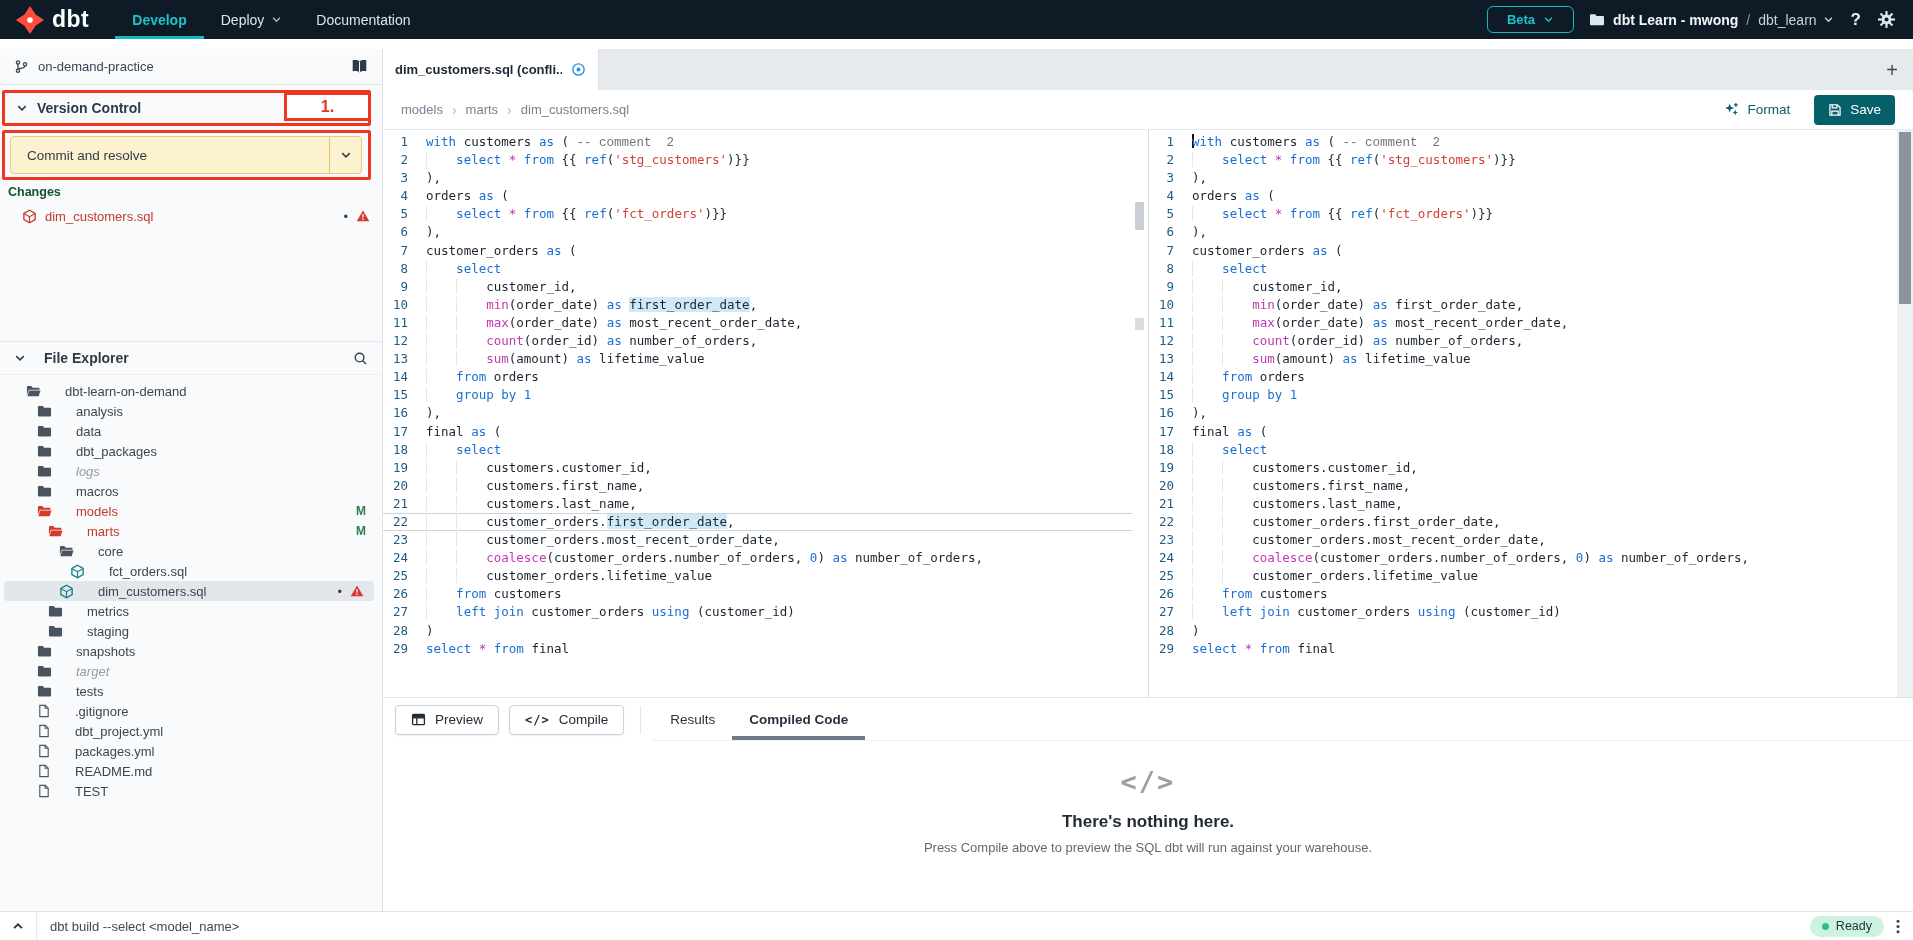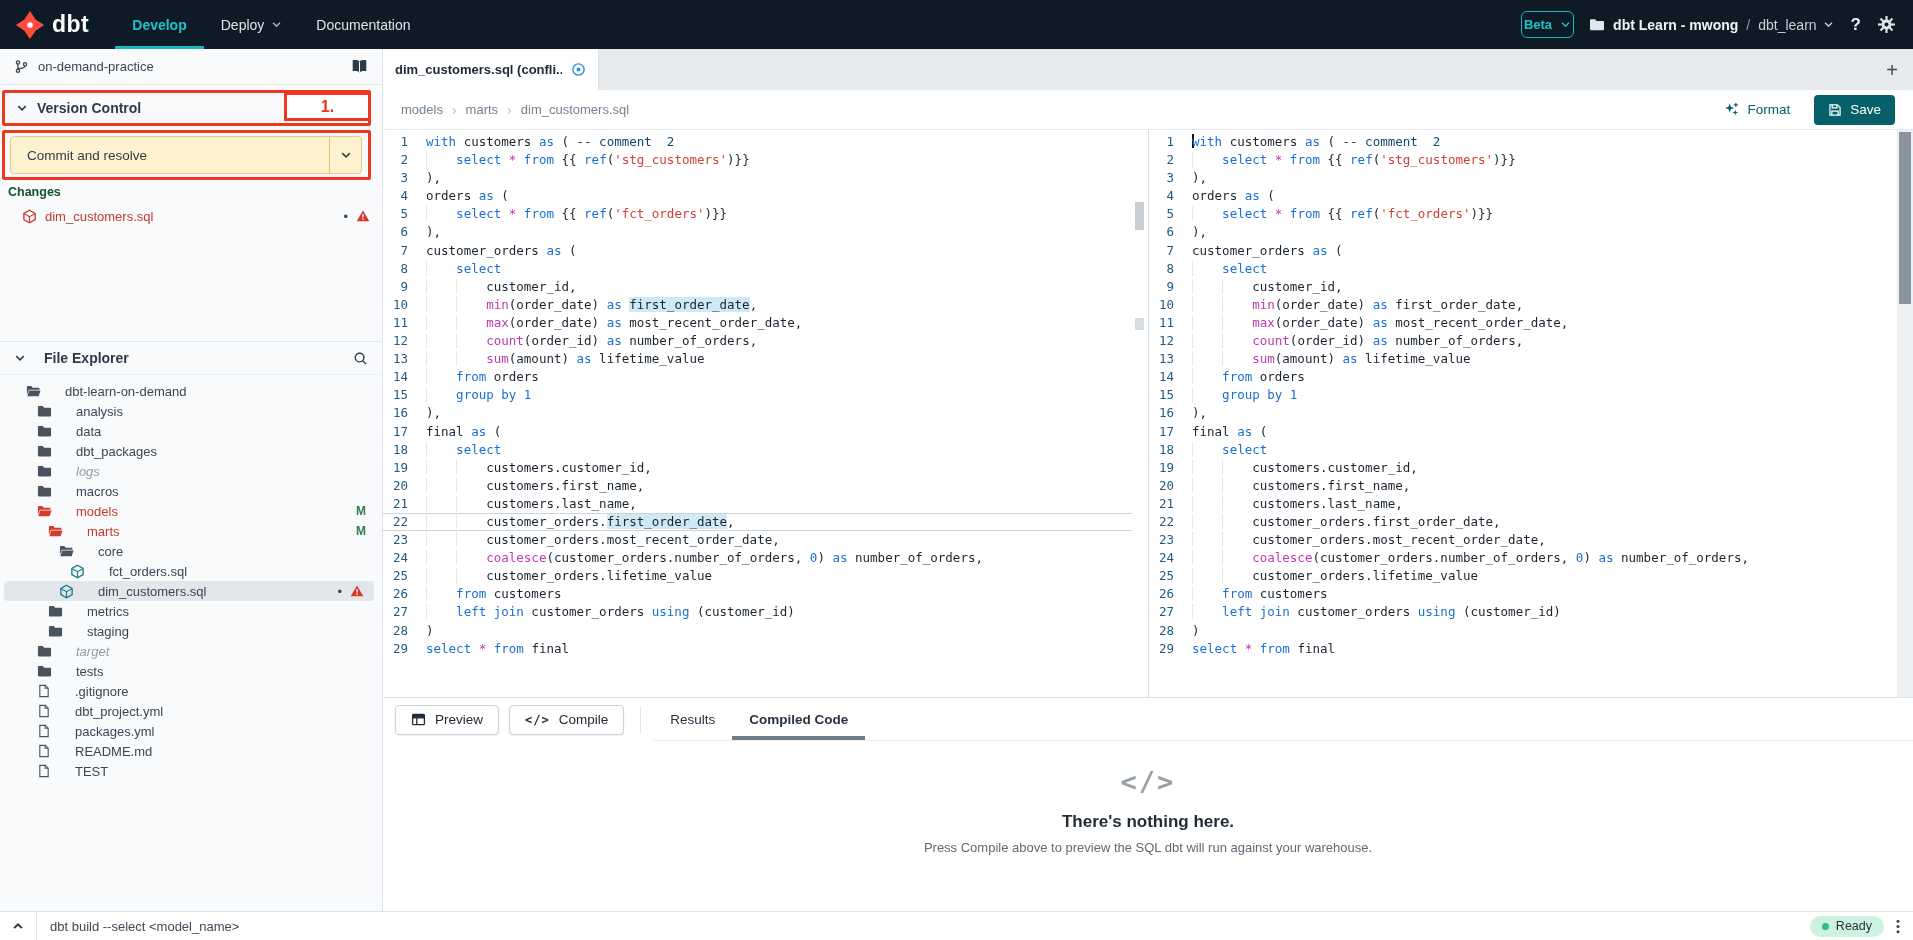--- a/index.html
+++ b/index.html
@@ -1,28 +1,28 @@
 <!DOCTYPE html>
 <html><head>
 <meta charset="utf-8">
 <style>
   * { margin:0; padding:0; box-sizing:border-box; }
   html,body { width:1913px; height:940px; overflow:hidden; }
   body { font-family:"Liberation Sans", sans-serif; background:#fff; position:relative; color:#2c3a49; }
   svg { display:block; flex:none; }
 
   
-  .navbar { position:absolute; left:0; top:0; width:1913px; height:49px; background:#0e1b26; display:flex; align-items:center; z-index:20; }
+  .navbar { position:absolute; left:0; top:0; width:1913px; height:39px; background:#0e1b26; display:flex; align-items:center; z-index:20; }
   .logo-wrap { display:flex; align-items:center; padding:0 26px 0 15px; }
   .logo-text { color:#fff; font-weight:bold; font-size:23px; margin-left:7px; letter-spacing:.5px; }
   .nav-items { display:flex; height:100%; }
   .nav-item { display:flex; align-items:center; gap:7px; padding:0 17px; height:100%; font-size:14px; color:#dde4ea; cursor:pointer; }
   .nav-item.active { color:#1ec3ca; font-weight:bold; box-shadow:inset 0 -3px 0 #17b8bf; }
   .nav-right { margin-left:auto; display:flex; align-items:center; gap:15px; padding-right:18px; }
-  .beta-pill { display:flex; align-items:center; gap:8px; border:1.5px solid #17b8bf; color:#1ec3ca; border-radius:6px; padding:5px 2px; font-size:13px; font-weight:bold; }
+  .beta-pill { display:flex; align-items:center; gap:8px; border:1.5px solid #17b8bf; color:#1ec3ca; border-radius:6px; padding:5px 19px; font-size:13px; font-weight:bold; }
   .acct { display:flex; align-items:center; gap:8px; font-size:14px; }
   .acct .proj { color:#f2f5f7; font-weight:bold; }
   .acct .slash { color:#8b97a1; }
   .acct .env { color:#c8d1d8; display:flex; align-items:center; gap:6px; }
   .help-glyph { color:#edf1f4; font-size:17px; font-weight:bold; padding:0 2px; }
 
   
   .sidebar { position:absolute; left:0; top:49px; width:383px; bottom:29px; background:#f8fafb; border-right:1px solid #dfe3e7; z-index:5; }
   .branch-row { position:absolute; left:0; top:0; right:0; height:36px; border-bottom:1px solid #e4e8ec; display:flex; align-items:center; padding:0 14px; gap:9px; font-size:13px; color:#3b4652; }
   .branch-row .book { margin-left:auto; }
@@ -73,21 +73,21 @@
   .rscroll { width:16px; background:#eef1f4; position:relative; }
   .rscroll .thumb { position:absolute; left:2px; right:2px; top:2px; height:172px; background:#8b939c; }
   .code-body { padding-top:3px; }
   .cl { display:flex; height:18.1px; line-height:18.1px; white-space:pre; }
   .cl .ln { width:34px; text-align:right; padding-right:9px; color:#1d5b84; flex:none; }
   .cl .cd { padding-left:9px; }
   .pane.left .cl.active { box-shadow:inset 0 1px 0 #ccd3d9, inset 0 -1px 0 #ccd3d9; }
   .tk-kw { color:#1a6fd4; } .tk-num { color:#1a6fd4; }
   .tk-fn, .tk-op { color:#c03ab0; }
   .tk-str { color:#d04236; }
-  .tk-com { color:#0c4a6e; }
+  .tk-com { color:#737373;font-family:Liberation Mono, monospace; }
   .tk-pl { color:#1b2530; }
   .tk-ind { box-shadow:inset 1px 0 0 #e4e8eb; }
   .tk-hl { background:#cfe9f7; color:#1b2530; }
   .pane.right .tk-hl { background:transparent; }
   .cursor { display:inline-block; width:1.5px; height:14px; background:#0b1320; vertical-align:-2px; margin-right:-1.5px; }
 
   
   .bottom-panel { position:absolute; left:0; right:0; bottom:0; height:214px; background:#fff; border-top:1px solid #dfe3e6; }
   .bp-header { height:43px; display:flex; align-items:center; padding-left:12px; }
   .bp-btn { height:30px; border:1px solid #ccd2d8; border-radius:4px; background:#fff; display:flex; align-items:center; gap:9px; padding:0 15px; font-size:13.5px; color:#202c39; box-shadow:0 1px 2px rgba(20,30,40,.07); cursor:pointer; }
@@ -366,20 +366,28 @@
         </span>
         <span class="label">metrics</span>
       </div>
       <div class="tree-row" style="padding-left: 48px;">
         <span>
           <svg viewBox="0 0 16 16" width="15" height="15" fill="#49545f">
             <path d="M1 3.1c0-.5.4-.9.9-.9h3.8c.3 0 .5.1.7.3l1.2 1.4h6.5c.5 0 .9.4.9.9v7.5c0 .5-.4.9-.9.9H1.9c-.5 0-.9-.4-.9-.9z"></path>
           </svg>
         </span>
         <span class="label">staging</span>
+      </div>
+      <div class="tree-row" style="padding-left: 37px;">
+        <span>
+          <svg viewBox="0 0 16 16" width="15" height="15" fill="#49545f">
+            <path d="M1 3.1c0-.5.4-.9.9-.9h3.8c.3 0 .5.1.7.3l1.2 1.4h6.5c.5 0 .9.4.9.9v7.5c0 .5-.4.9-.9.9H1.9c-.5 0-.9-.4-.9-.9z"></path>
+          </svg>
+        </span>
+        <span class="label">snapshots</span>
       </div>
       <div class="tree-row muted" style="padding-left: 37px;">
         <span>
           <svg viewBox="0 0 16 16" width="15" height="15" fill="#49545f">
             <path d="M1 3.1c0-.5.4-.9.9-.9h3.8c.3 0 .5.1.7.3l1.2 1.4h6.5c.5 0 .9.4.9.9v7.5c0 .5-.4.9-.9.9H1.9c-.5 0-.9-.4-.9-.9z"></path>
           </svg>
         </span>
         <span class="label">target</span>
       </div>
       <div class="tree-row" style="padding-left: 37px;">

